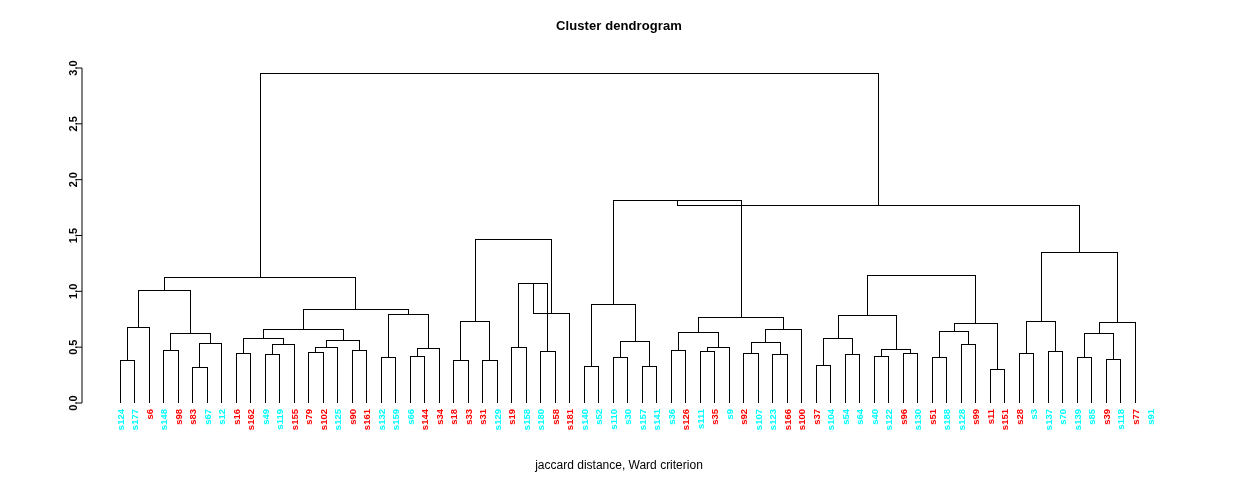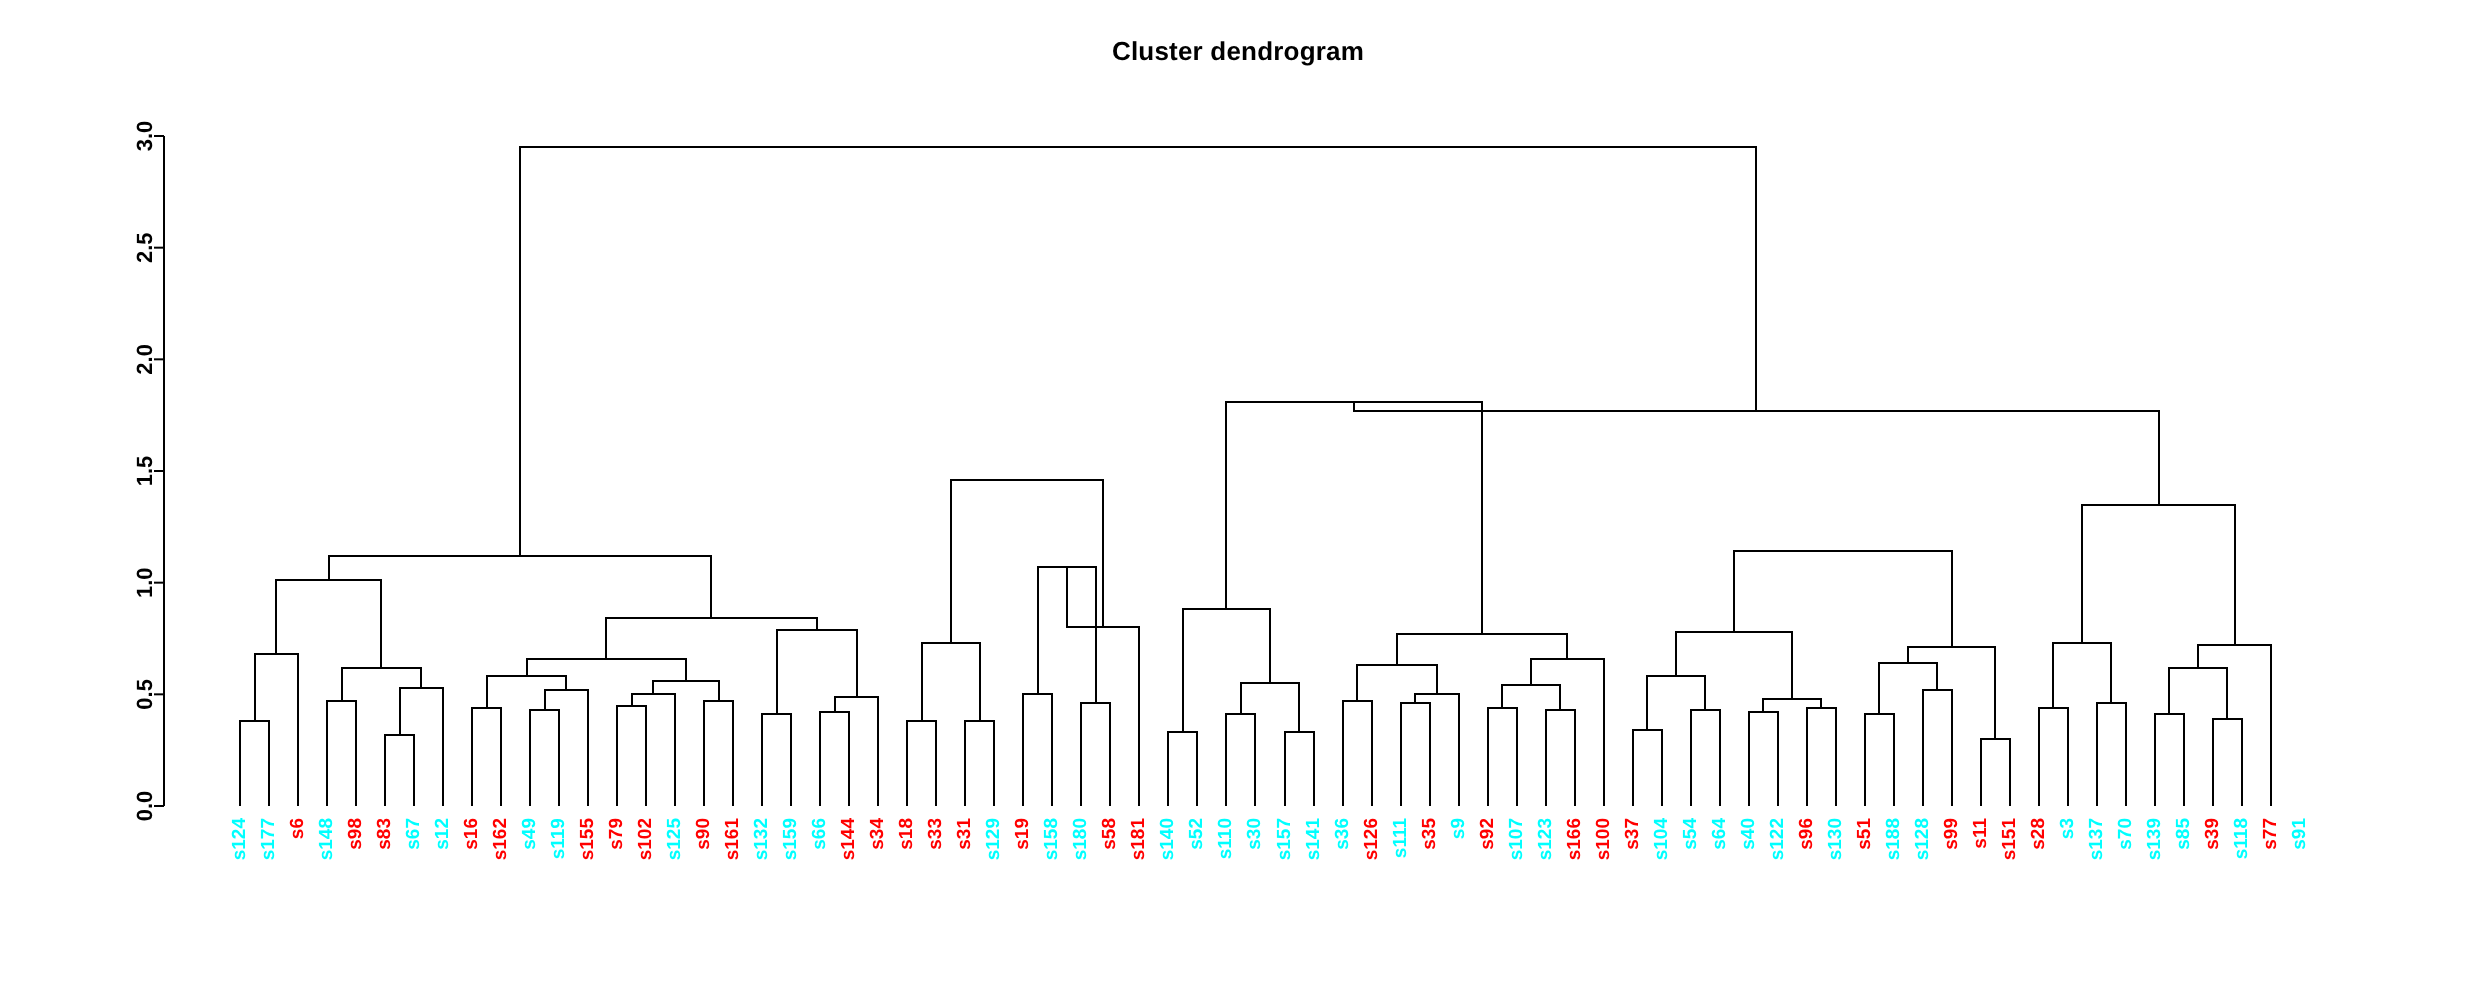--- a/index.html
+++ b/index.html
@@ -181,14 +181,15 @@
         <text x="1062.957746478873" y="409" class="leaf-label" fill="#00ffff" text-anchor="end" dominant-baseline="central" transform="rotate(-90 1062.957746478873 409)">s70</text>
         <text x="1077.4647887323945" y="409" class="leaf-label" fill="#00ffff" text-anchor="end" dominant-baseline="central" transform="rotate(-90 1077.4647887323945 409)">s139</text>
         <text x="1091.9718309859154" y="409" class="leaf-label" fill="#00ffff" text-anchor="end" dominant-baseline="central" transform="rotate(-90 1091.9718309859154 409)">s85</text>
         <text x="1106.4788732394366" y="409" class="leaf-label" fill="#ff0000" text-anchor="end" dominant-baseline="central" transform="rotate(-90 1106.4788732394366 409)">s39</text>
         <text x="1120.9859154929577" y="409" class="leaf-label" fill="#00ffff" text-anchor="end" dominant-baseline="central" transform="rotate(-90 1120.9859154929577 409)">s118</text>
         <text x="1135.4929577464789" y="409" class="leaf-label" fill="#ff0000" text-anchor="end" dominant-baseline="central" transform="rotate(-90 1135.4929577464789 409)">s77</text>
         <text x="1150" y="409" class="leaf-label" fill="#00ffff" text-anchor="end" dominant-baseline="central" transform="rotate(-90 1150 409)">s91</text>
       </g>
   </svg>
 
+  <div id="xcaption">jaccard distance, Ward criterion</div>
 
 </div>
 
 </body></html>

